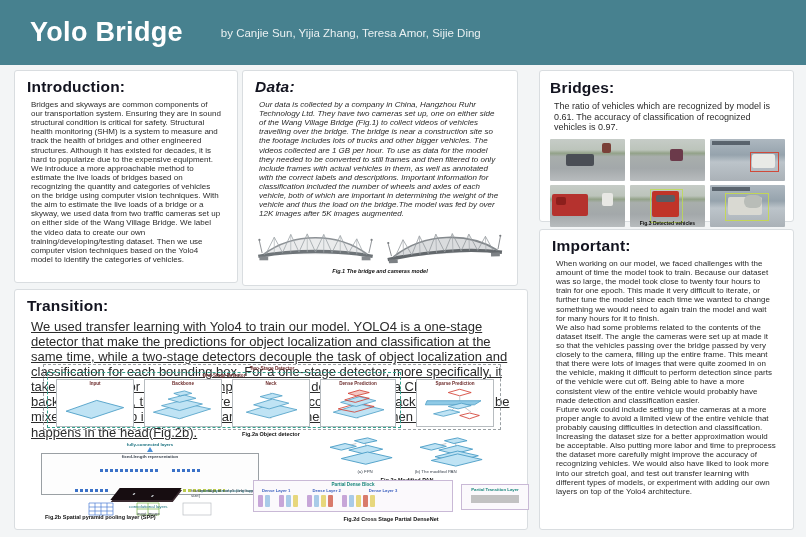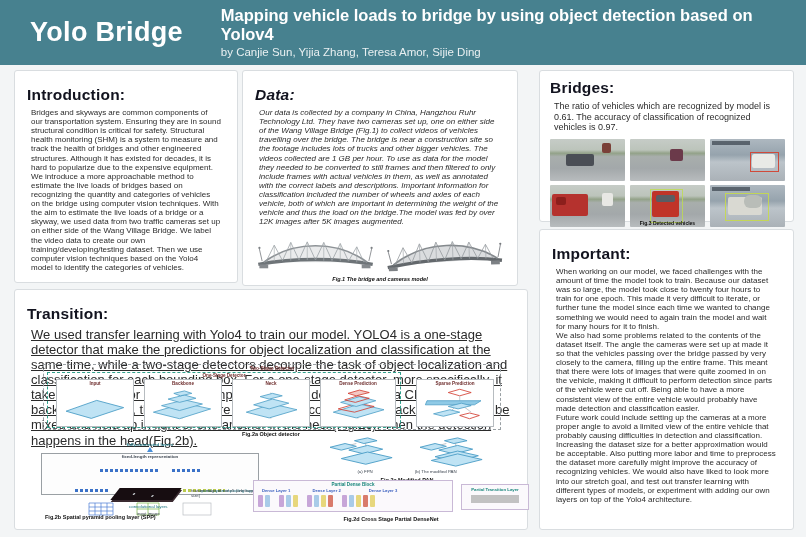--- a/index.html
+++ b/index.html
@@ -9,21 +9,21 @@
     font-family:"Liberation Sans", sans-serif;
     -webkit-font-smoothing:antialiased;
   }
   
   .header{position:absolute;left:0;top:0;width:806px;height:65px;background:#47818f;color:#fff;display:flex;align-items:center;}
   .logo{font-size:27px;font-weight:bold;margin-left:30px;letter-spacing:.3px;white-space:nowrap;}
   .titleblock{margin-left:38px;line-height:1.15;}
   .poster-title{font-size:16.5px;font-weight:600;}
   .poster-authors{font-size:11.5px;opacity:.88;margin-top:2px;}
   
-  .box{position:absolute;background:#fff;border:1px solid #d9dde0;border-radius:3px;box-sizing:border-box;padding:15px 12px;}
+  .box{position:absolute;background:#fff;border:1px solid #d9dde0;border-radius:3px;box-sizing:border-box;padding:7px 12px;}
   .sec-h{font-size:15.5px;font-weight:bold;color:#12131f;margin:0 0 4px 0;letter-spacing:.2px;}
   .bodytext{font-size:8px;line-height:1.14;color:#2b2b2b;margin:4px;}
   .bodytext p{margin:0;}
   #box-intro{left:14px;top:70px;width:224px;height:213px;}
   #box-data{left:242px;top:70px;width:276px;height:216px;font-style:italic;}
   #box-results{left:539px;top:70px;width:255px;height:152px;padding:8px 10px;}
   #box-discussion{left:539px;top:229px;width:255px;height:301px;}
   #box-method{left:14px;top:289px;width:514px;height:241px;position:absolute;}
   #box-results .bodytext{font-size:9px;line-height:1.18;}
   #box-method .bodytext{font-size:13px;line-height:1.16;text-decoration:underline;}
@@ -85,21 +85,20 @@
   .ptl-title{display:block;text-align:center;font-size:4.3px;font-weight:bold;color:#17857a;margin-top:2px;}
   .ptl-bar{width:48px;height:8px;background:#c2c2c2;margin:3px auto 0;}
   .cap2d{position:absolute;left:238px;top:226px;width:276px;}
 </style>
 </head>
 <body>
 
 <div class="header">
   <div class="logo">Yolo Bridge</div>
   <div class="titleblock">
-    <div class="poster-title">Mapping vehicle loads to bridge by using object detection based on Yolov4</div>
     <div class="poster-authors">by Canjie Sun, Yijia Zhang, Teresa Amor, Sijie Ding</div>
   </div>
 </div>
 
 <div class="box" id="box-intro">
   <h2 class="sec-h">Introduction:</h2>
   <p class="bodytext">Bridges and skyways are common components of our transportation system. Ensuring they are in sound structural condition is critical for safety. Structural health monitoring (SHM) is a system to measure and track the health of bridges and other engineered structures. Although it has existed for decades, it is hard to popularize due to the expensive equipment. We introduce a more approachable method to estimate the live loads of bridges based on recognizing the quantity and categories of vehicles on the bridge using computer vision techniques. With the aim to estimate the live loads of a bridge or a skyway, we used data from two traffic cameras set up on either side of the Wang Village Bridge. We label the video data to create our own training/developing/testing dataset. Then we use computer vision techniques based on the Yolo4 model to identify the categories of vehicles.</p>
 </div>
 
 <div class="box" id="box-data">

